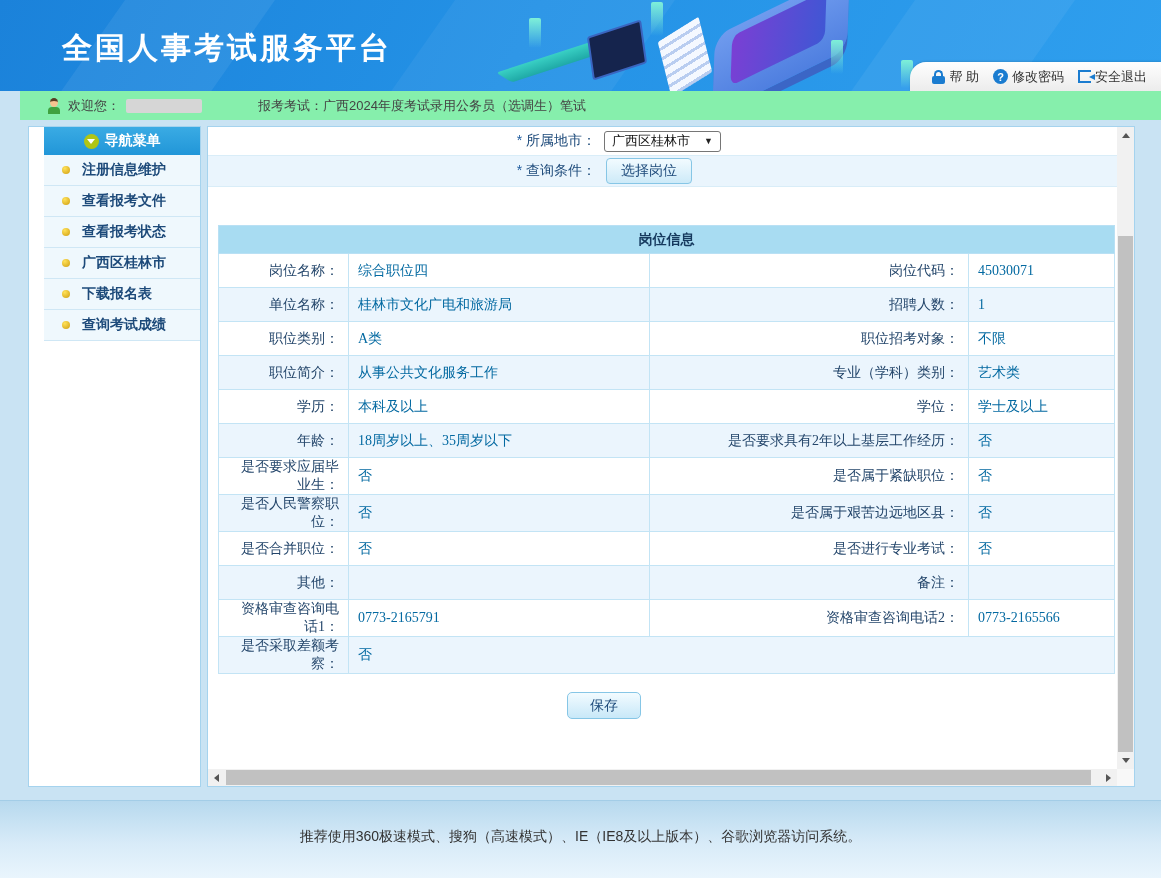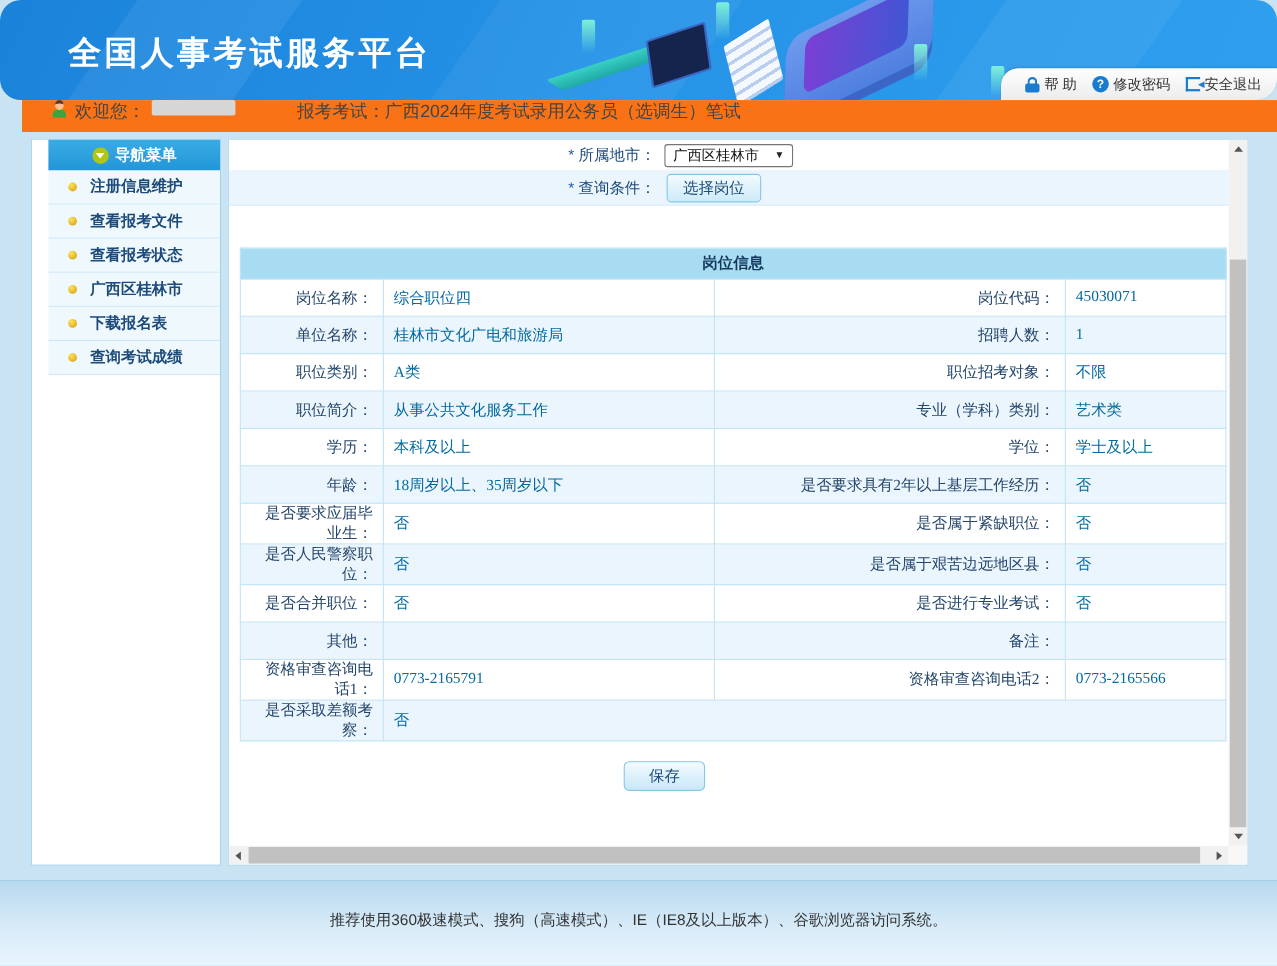--- a/index.html
+++ b/index.html
@@ -8,21 +8,20 @@
     font-family:"Liberation Sans","DejaVu Sans",sans-serif;
     background:#c9e3f3;
   }
   #page { position:relative; width:1161px; height:878px; overflow:hidden; background:#c9e3f3; }
 
   
   .header {
     position:relative; height:91px;
     background:linear-gradient(115deg,#1b82da 0%,#2492e6 45%,#2f9fee 100%);
     overflow:hidden;
-    border-radius:19px;
   }
   .streak { position:absolute; background:rgba(255,255,255,0.07); transform:skewX(-35deg); }
   .s1 { left:90px; top:-20px; width:150px; height:140px; }
   .s2 { left:420px; top:-20px; width:220px; height:140px; background:rgba(255,255,255,0.05); }
   .s3 { left:880px; top:-20px; width:160px; height:140px; background:rgba(255,255,255,0.06); }
   .site-title {
     position:absolute; left:62px; top:28px;
     font-size:30px; font-weight:bold; color:#fff; letter-spacing:3px;
   }
   
@@ -49,22 +48,22 @@
   .util-link { display:flex; align-items:center; gap:4px; font-size:13px; color:#333; cursor:pointer; }
   .icon-lock { position:relative; width:13px; height:14px; }
   .icon-lock .shackle { position:absolute; top:0; left:2px; width:9px; height:8px; border:2px solid #1a7cd0; border-bottom:none; border-radius:5px 5px 0 0; }
   .icon-lock .lockbody { position:absolute; bottom:0; left:0; width:13px; height:8px; background:#1a7cd0; border-radius:2px; }
   .icon-question { width:15px; height:15px; border-radius:50%; background:#1a7cd0; color:#fff; font-size:11px; font-weight:bold; display:flex; align-items:center; justify-content:center; }
   .icon-logout { position:relative; width:13px; height:13px; border:2px solid #1a7cd0; border-right:none; }
   .icon-logout .arrow { position:absolute; right:-4px; top:2px; width:0; height:0; border-top:3px solid transparent; border-bottom:3px solid transparent; border-right:6px solid #1a7cd0; }
 
   
   .welcome-bar {
-    height:29px; margin-left:20px; background:#f97316;
-    display:flex; font-size:16px; color:#444;
+    height:29px; margin-left:20px; background:#86efac;
+    display:flex; align-items:center; font-size:13px; color:#444;
   }
   .welcome-bar .avatar { position:relative; width:16px; height:16px; margin:0 6px 0 26px; }
   .avatar .head { position:absolute; top:0; left:4px; width:8px; height:9px; border-radius:50%; background:#f6c490; border-top:3px solid #5a3b22; }
   .avatar .torso { position:absolute; bottom:0; left:2px; width:12px; height:7px; border-radius:4px 4px 0 0; background:#3fa23f; }
   .redacted { display:inline-block; width:76px; height:14px; background:#d6d6d6; border-radius:2px; margin:0 10px 0 6px; }
   .exam-label { margin-left:46px; }
 
   
   .main { position:relative; height:667px; }
   .sidebar {

